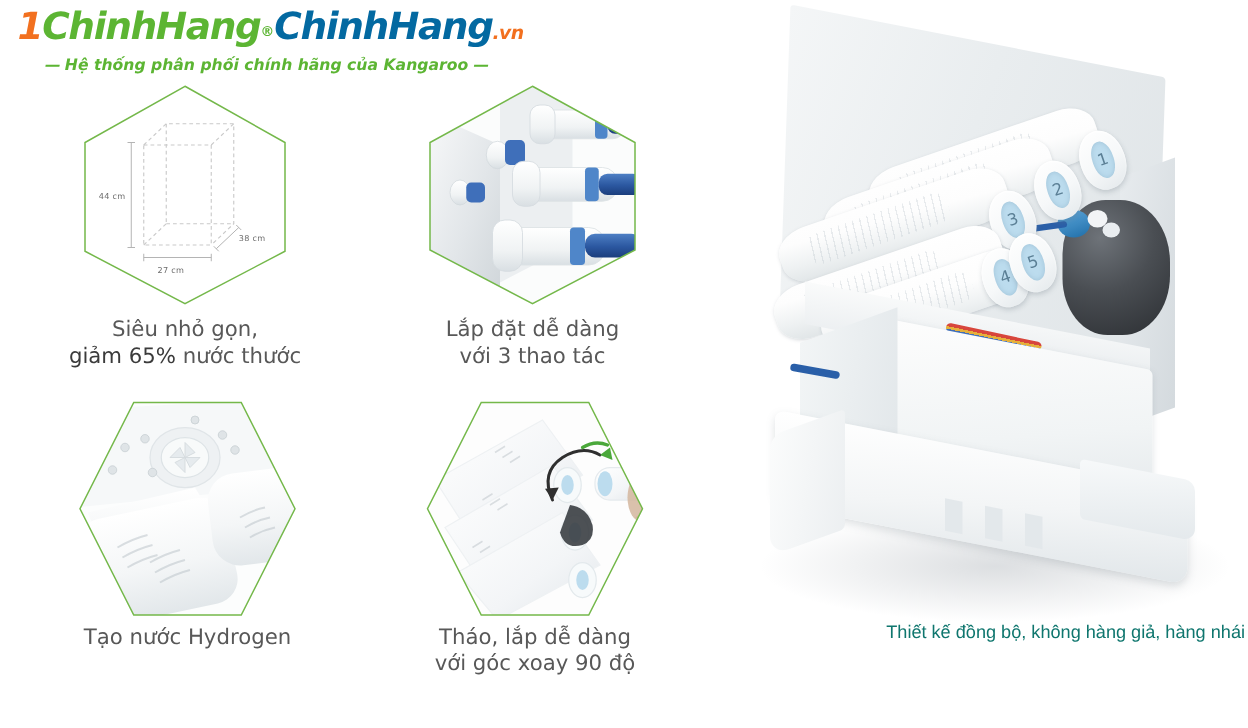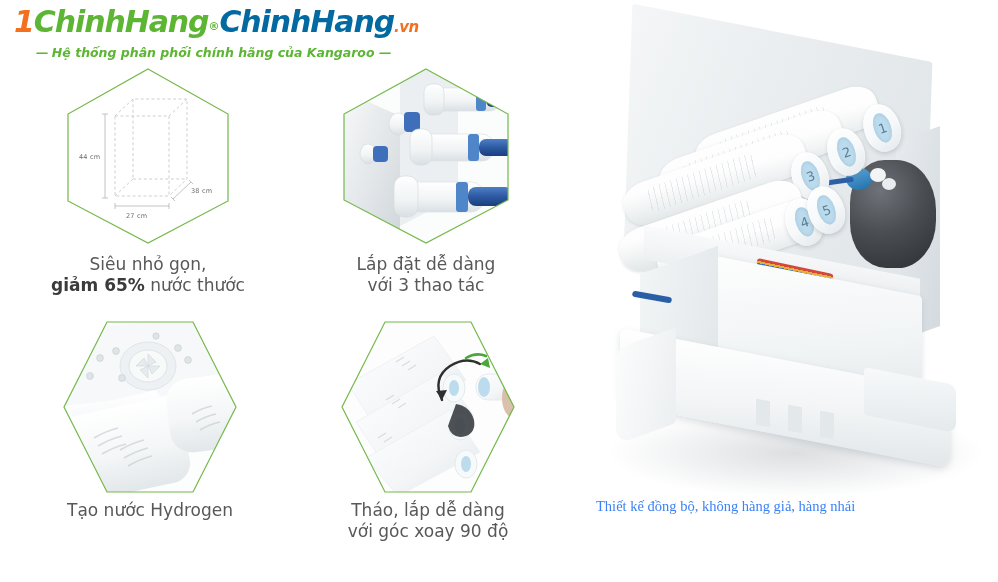--- a/index.html
+++ b/index.html
@@ -37,21 +37,21 @@
   
   .feature { position: absolute; }
   .hexwrap { position: relative; }
   .hexwrap svg { position: absolute; left: 0; top: 0; overflow: visible; }
   .hexcaption {
     position: absolute; left: 50%; transform: translateX(-50%);
     text-align: center; white-space: nowrap;
     color: #585858; font-size: 17px; line-height: 21px;
     font-family: "DejaVu Sans", sans-serif;
   }
-  .hexcaption b { color: #3b3b3b; font-weight: 700; }
+  .hexcaption b { color: #3b3b3b; font-weight: 400; }
 
   
   .dimtext {
     font-family: "DejaVu Sans", sans-serif;
     font-size: 6.5px; fill: #6d6d6d; letter-spacing: 0.2px;
   }
 
   
   .product { position: absolute; left: 596px; top: 8px; width: 400px; height: 480px; }
   .pp { position: absolute; }
@@ -101,22 +101,22 @@
   }
   .pump {
     background: radial-gradient(circle at 35% 28%,#6e7379 0%,#4a4e53 45%,#2b2e32 100%);
     border-radius: 40% 46% 44% 42%;
   }
   .bluefit { background: linear-gradient(160deg,#5fa9de,#1f6ea8); border-radius: 50%; }
   .wire-blue { background: #2a5fa8; border-radius: 3px; }
   .soft-shadow { background: radial-gradient(ellipse at center, rgba(140,148,156,.30) 0%, rgba(255,255,255,0) 70%); }
   .prodcaption {
     position: absolute; left: 0; width: 400px; top: 490px;
-    text-align: left; color: #3b82f6; font-size: 14.5px;
-    font-family: Liberation Serif, serif; white-space: nowrap;
+    text-align: right; color: #0f766e; font-size: 14.5px;
+    font-family: Liberation Sans, sans-serif; white-space: nowrap;
   }
 </style>
 </head>
 <body>
 
 <div id="root">
 
   <div class="logo-block">
     <div class="logo-line1"><span class="logo-one">1</span><span class="logo-kang">ChinhHang</span><span class="logo-reg">®</span><span class="logo-chinh">ChinhHang</span><span class="logo-vn">.vn</span></div>
     <div class="logo-tagline"><span class="tag-dash">—</span>

